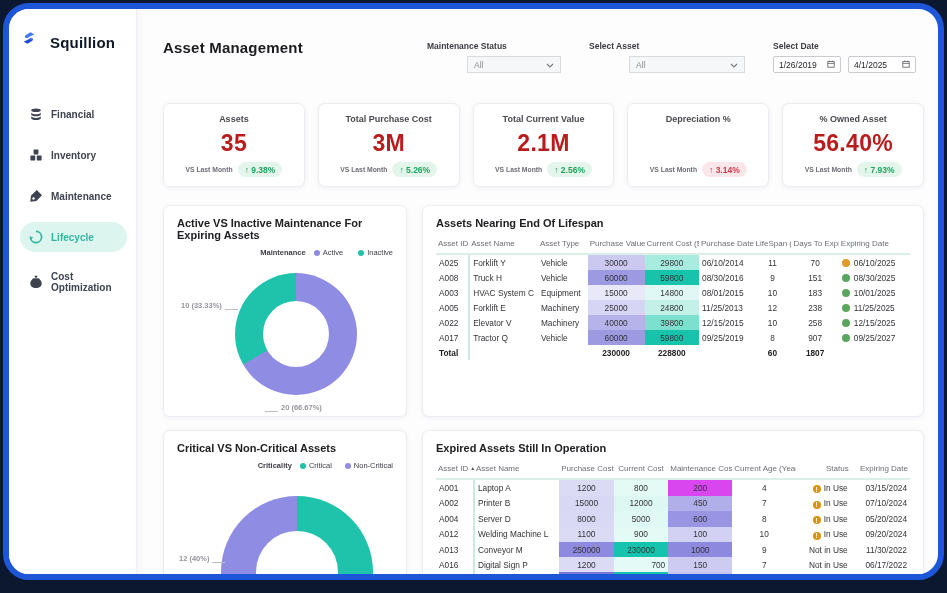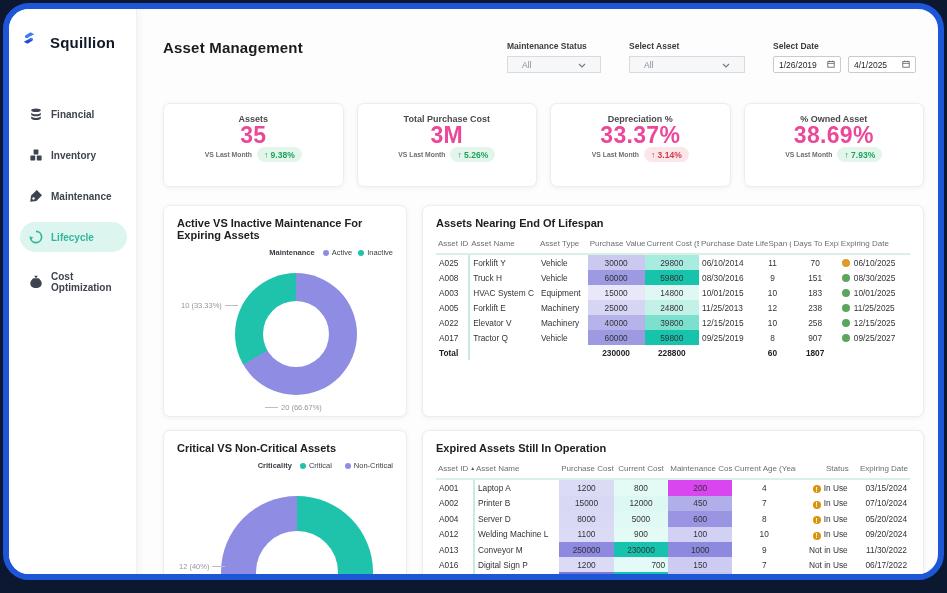--- a/index.html
+++ b/index.html
@@ -20,35 +20,35 @@
   .nav-ic { display:inline-flex; width:14px; height:14px; flex-shrink:0; }
   .nav-ic svg { width:14px; height:14px; }
 
   
   .main { flex:1; padding:20px 14px 0 26px; min-width:0; }
   .header-row { display:flex; justify-content:space-between; align-items:flex-start; }
   .page-title { font-size:15px; font-weight:700; color:#1B1B1F; margin-top:10px; letter-spacing:.2px; }
   .filters { display:flex; gap:28px; margin:12px 8px 0 0; }
   .flabel { font-size:8.5px; font-weight:700; color:#3B3B40; margin-bottom:5px; }
   .dropdown { height:17px; background:#F6F7F9; border:1px solid #D8DADE; display:flex;
-              align-items:center; justify-content:space-between; padding:0 14px;
-              font-size:8.5px; color:#8A8D93; cursor:pointer; }
+              align-items:center; justify-content:space-between; padding:0 6px;
+              font-size:8.5px; color:#8A8D93; cursor:pointer;margin-left:40px; }
   .dd-w1 { width:94px; } .dd-w2 { width:116px; }
   .daterange { display:flex; gap:7px; }
   .datebox { width:68px; height:17px; background:#fff; border:1px solid #C9CBD0; border-radius:2px;
              display:flex; align-items:center; justify-content:space-between; padding:0 5px;
              font-size:8.5px; color:#26262A; cursor:text; }
 
   
   .kpi-row { display:flex; gap:13px; margin-top:30px; }
   .kpi-card { flex:1; height:84px; background:#fff; border:1px solid #ECECF1; border-radius:7px;
               box-shadow:0 1px 5px rgba(25,35,60,.06); padding:10px 4px 9px; text-align:center;
-              display:flex; flex-direction:column; justify-content:flex-start; }
+              display:flex; flex-direction:column; justify-content:space-between; }
   .kpi-title { font-size:9px; color:#4A4A50; font-weight:600; }
-  .kpi-value { font-size:23px; font-weight:700; color:#ec4899; letter-spacing:.3px; line-height:1; }
+  .kpi-value { font-size:23px; font-weight:700; color:#b91c1c; letter-spacing:.3px; line-height:1; }
   .kpi-foot { display:flex; align-items:center; justify-content:center; gap:5px; }
   .kpi-vs { font-size:6.8px; color:#6D6D74; font-weight:600; }
   .kpi-delta { font-size:8.5px; font-weight:700; padding:2.5px 7px; border-radius:9px; white-space:nowrap; }
   .kpi-delta.pos { color:#1CA45C; background:#E4F6EC; }
   .kpi-delta.neg { color:#CF3A50; background:#FBE7EA; }
 
   
   .grid-rows { margin-top:18px; display:flex; flex-direction:column; gap:13px; }
   .prow { display:flex; gap:15px; }
   .row2 { height:212px; } .row3 { height:190px; }
@@ -62,25 +62,25 @@
   .legend { display:flex; justify-content:flex-end; align-items:center; gap:8px; margin-top:7px;
             font-size:7.5px; color:#3C3C44; }
   .legend-title { font-weight:700; }
   .legend-item { display:flex; align-items:center; gap:3px; }
   .ldot { width:6px; height:6px; border-radius:50%; }
   .donut-area { position:relative; height:160px; }
   .donut { position:absolute; border-radius:50%; cursor:pointer; }
   .donut::after { content:""; position:absolute; inset:23%; background:#fff; border-radius:50%; }
   .donut1 { width:122px; height:122px; left:58px; top:16px; }
   .donut2 { width:152px; height:152px; left:44px; top:26px; }
-  .callout { position:absolute; font-size:7.5px; color:#96969E; display:flex; align-items:center; gap:3px; }
+  .callout { position:absolute; font-size:7.5px; color:#96969E; display:flex; align-items:flex-end; gap:3px;font-weight:bold; }
   .cline { display:inline-block; width:13px; height:1px; background:#BDBDC4; }
   .d1-c1 { left:4px; top:44px; }
   .d1-c2 { left:88px; top:146px; }
-  .d2-c1 { left:2px; top:92px; }
+  .d2-c1 { left:2px; top:84px; }
 
   
   table { width:100%; border-collapse:collapse; table-layout:fixed; margin-top:7px; }
   th { font-size:8px; color:#6B6E74; font-weight:400; padding:3px 2px 5px; text-align:left;
        border-bottom:2px solid #D9F0E6; white-space:nowrap; overflow:hidden; cursor:pointer; }
   td { font-size:8.3px; color:#333338; padding:2.5px 3px; white-space:nowrap; overflow:hidden; height:15px; }
   td.c, th.c { text-align:center; } td.r, th.r { text-align:right; }
   tbody td:nth-child(2) { border-left:2px solid #CBEADD; }
   tr.total-row td { font-weight:700; color:#222226; }
   .sort { font-size:5px; color:#55585E; margin-left:2px; vertical-align:1px; }
@@ -219,44 +219,51 @@
             </div>
             <div class="kpi-card">
               <div class="kpi-title">Total Purchase Cost</div>
               <div class="kpi-value">3M</div>
               <div class="kpi-foot">
                 <span class="kpi-vs">VS Last Month</span>
                 <span class="kpi-delta pos">↑ 5.26%</span>
               </div>
             </div>
             <div class="kpi-card">
+              <div class="kpi-title">Total Current Value</div>
+              <div class="kpi-value">2.1M</div>
+              <div class="kpi-foot">
+                <span class="kpi-vs">VS Last Month</span>
+                <span class="kpi-delta pos">↑ 2.56%</span>
+              </div>
+            </div>
+            <div class="kpi-card">
               <div class="kpi-title">Depreciation %</div>
-              <div class="kpi-value">33.37%</div>
               <div class="kpi-foot">
                 <span class="kpi-vs">VS Last Month</span>
                 <span class="kpi-delta neg">↑ 3.14%</span>
               </div>
             </div>
             <div class="kpi-card">
               <div class="kpi-title">% Owned Asset</div>
-              <div class="kpi-value">38.69%</div>
+              <div class="kpi-value">56.40%</div>
               <div class="kpi-foot">
                 <span class="kpi-vs">VS Last Month</span>
                 <span class="kpi-delta pos">↑ 7.93%</span>
               </div>
             </div>
           </div>
 
         <div class="grid-rows">
           <div class="prow row2">
             <section class="panel donut-panel">
               <h2 class="panel-title">Active VS Inactive Maintenance For Expiring Assets</h2>
               <div class="legend">
                 <span class="legend-title">Maintenance</span>
-                <span id="legend-0" style="display:flex;gap:6px">
+                <span id="legend-0" style="display:flex;gap:15px">
                     <span class="legend-item">
                       <span class="ldot" style="background: rgb(143, 140, 228);"></span>
                       <span>Active</span>
                     </span>
                     <span class="legend-item">
                       <span class="ldot" style="background: rgb(31, 195, 171);"></span>
                       <span>Inactive</span>
                     </span>
                   </span>
               </div>
@@ -321,21 +328,21 @@
                       <td class="c">9</td>
                       <td class="c">151</td>
                       <td class=""><span class="dot-ic" style="background: rgb(91, 165, 94);"></span>08/30/2025</td>
                     </tr>
                     <tr>
                       <td class="">A003</td>
                       <td class="">HVAC System C</td>
                       <td class="">Equipment</td>
                       <td class="c" style="background: rgb(233, 232, 249);">15000</td>
                       <td class="c" style="background: rgb(224, 248, 243);">14800</td>
-                      <td class="">10/01/2015</td>
+                      <td class="">08/01/2015</td>
                       <td class="c">10</td>
                       <td class="c">183</td>
                       <td class=""><span class="dot-ic" style="background: rgb(91, 165, 94);"></span>10/01/2025</td>
                     </tr>
                     <tr>
                       <td class="">A005</td>
                       <td class="">Forklift E</td>
                       <td class="">Machinery</td>
                       <td class="c" style="background: rgb(215, 213, 244);">25000</td>
                       <td class="c" style="background: rgb(195, 241, 232);">24800</td>

